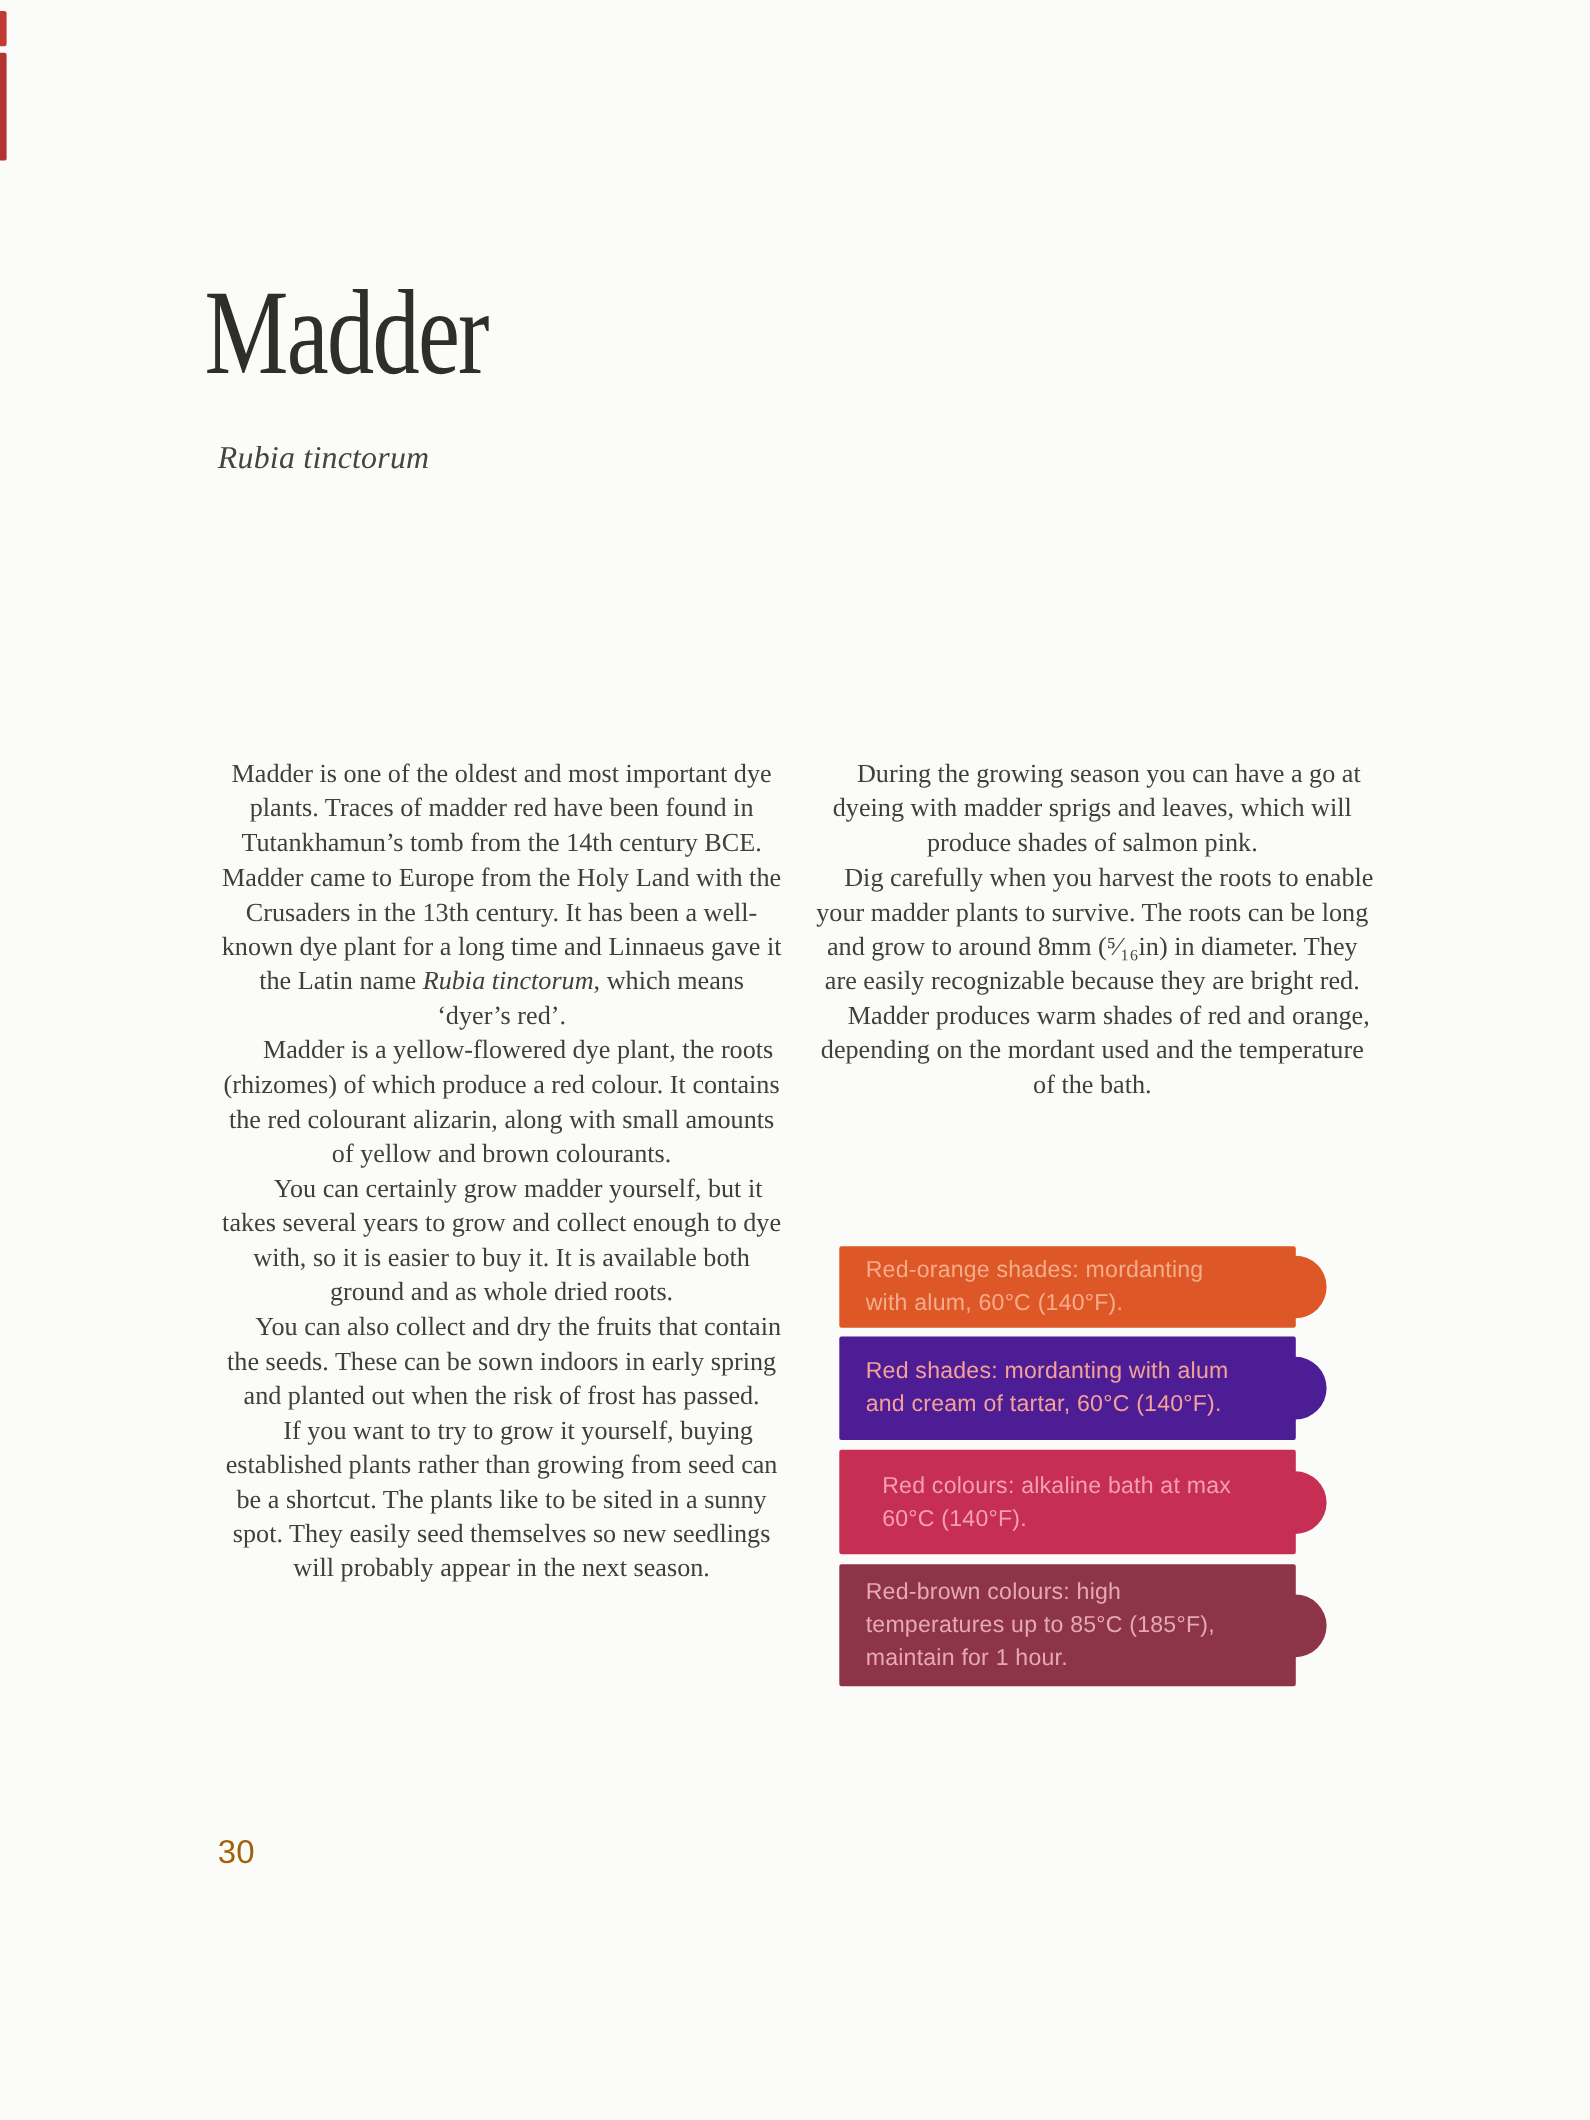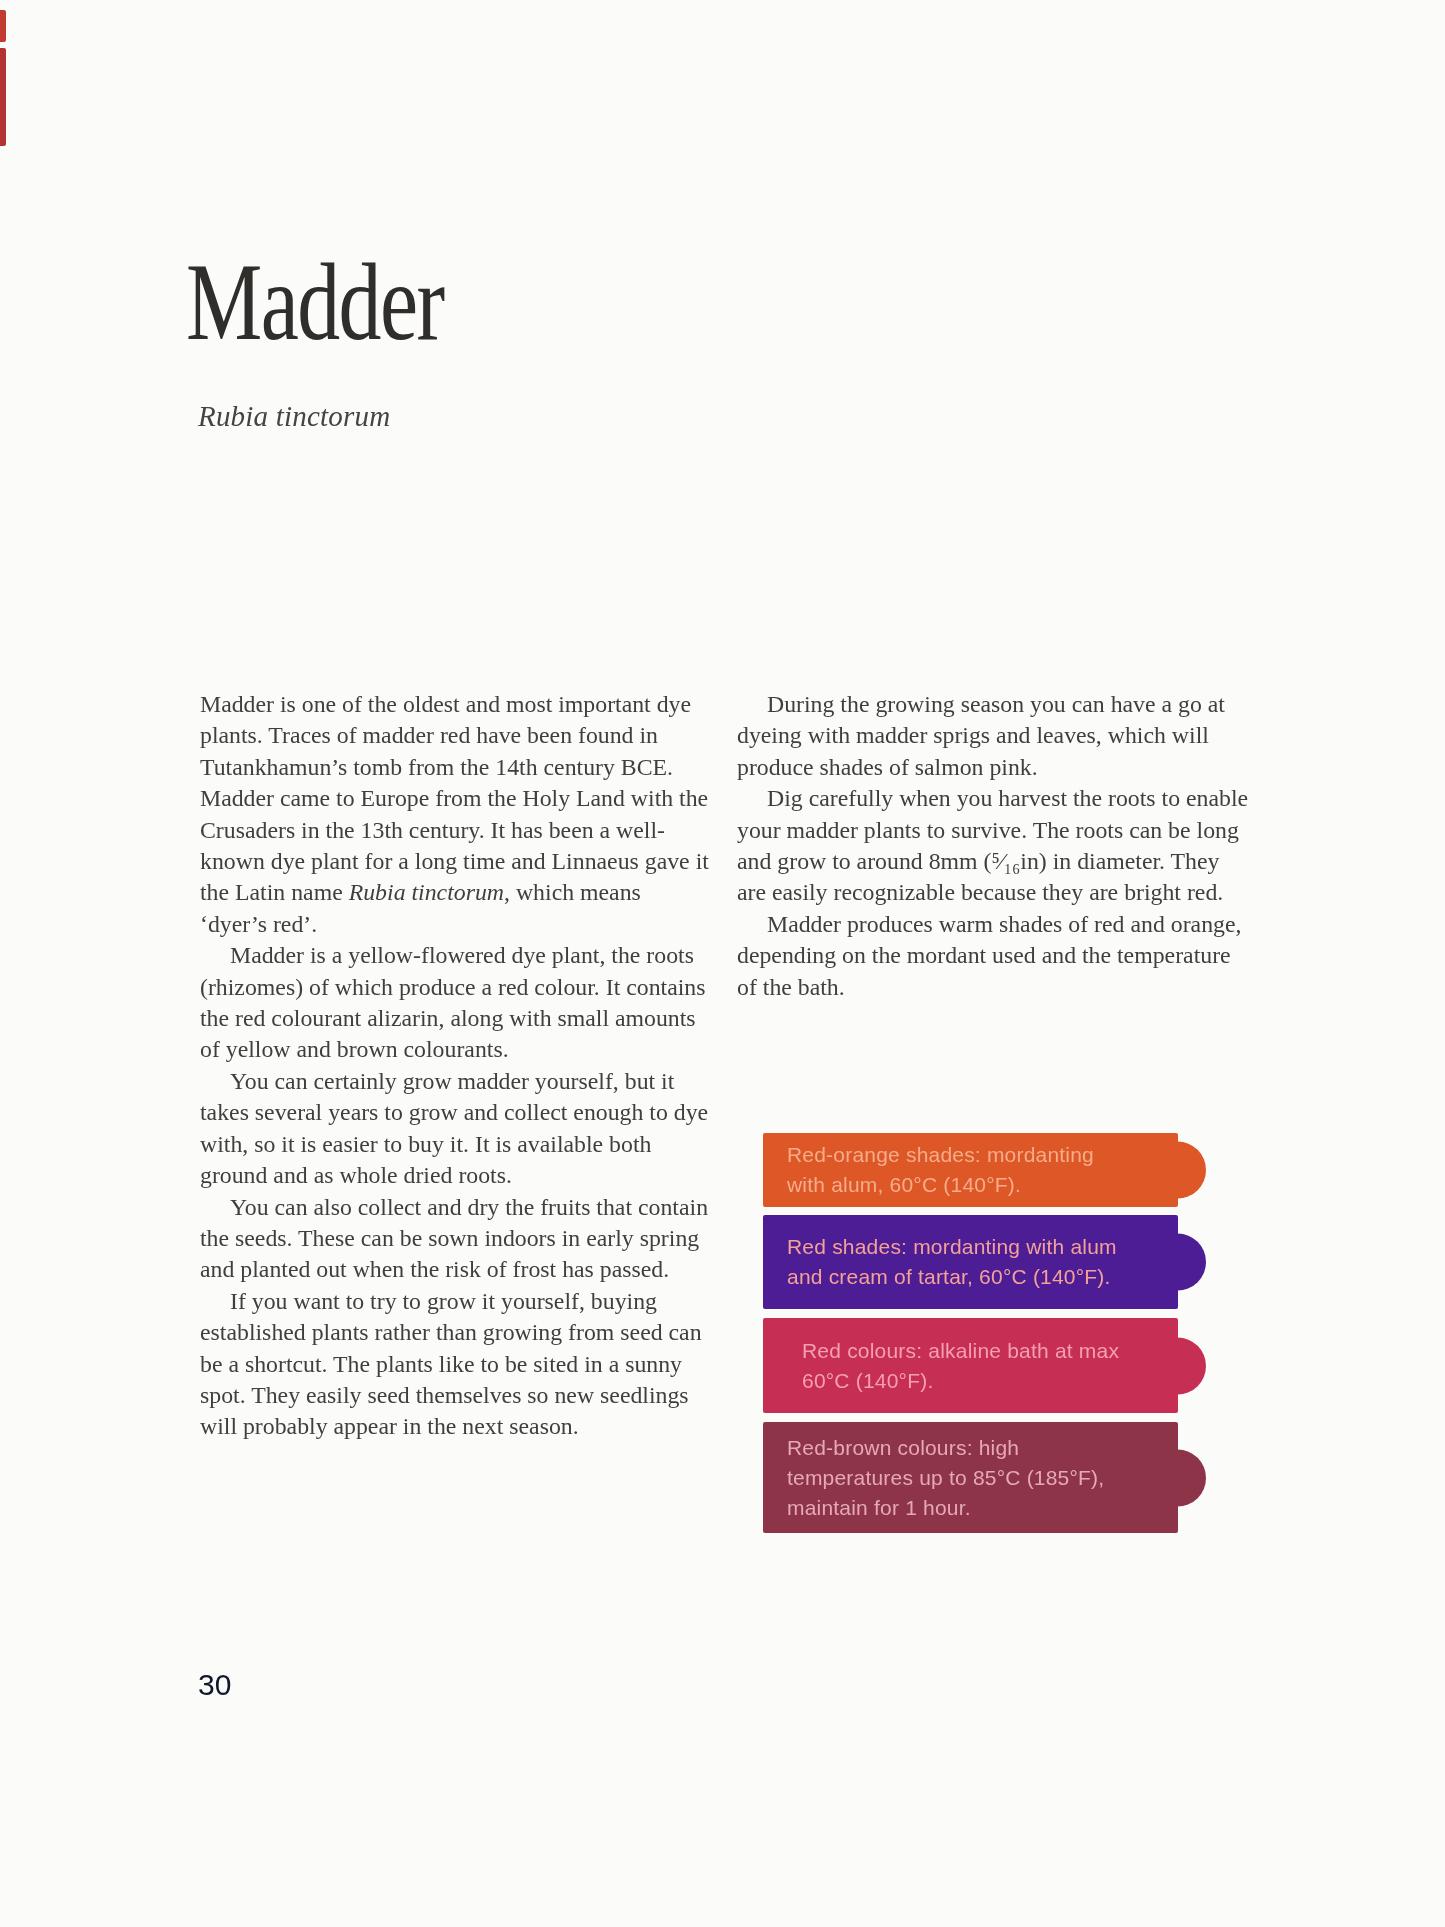--- a/index.html
+++ b/index.html
@@ -59,21 +59,21 @@
     color: #454440;
     margin-left: 5px;
   }
   .col {
     position: absolute;
     top: 689px;
     width: 512px;
     font-size: 23.8px;
     line-height: 31.4px;
     color: #403f3b;
-    text-align: left;
+    text-align: center;
   }
   .col-left { left: 200px; }
   .col-right { left: 737px; }
   .col p { margin: 0; }
   .col p.indent { text-indent: 30px; }
   .boxes {
     position: absolute;
     left: 763px;
     top: 1133px;
     width: 415px;
@@ -104,21 +104,21 @@
   .box1 { height: 74px; margin-bottom: 8px; background: #DD5826; color: #F6AC8B; }
   .box2 { height: 94px; margin-bottom: 9px; background: #4c1d95; color: #F4A196; }
   .box3 { height: 95px; margin-bottom: 9px; background: #C72E54; color: #F49FB4; padding-left: 39px; }
   .box4 { height: 111px; background: #8D3448; color: #E6A8B6; }
   .page-number {
     position: absolute;
     left: 198px;
     top: 1668px;
     font-family: "Liberation Sans", "DejaVu Sans", sans-serif;
     font-size: 30px;
-    color: #0f172a;
+    color: #a16207;
   }
 </style>
 </head>
 <body>
 
 <div class="page">
 
   <div class="edge-mark edge-mark-1"></div>
   <div class="edge-mark edge-mark-2"></div>
 

